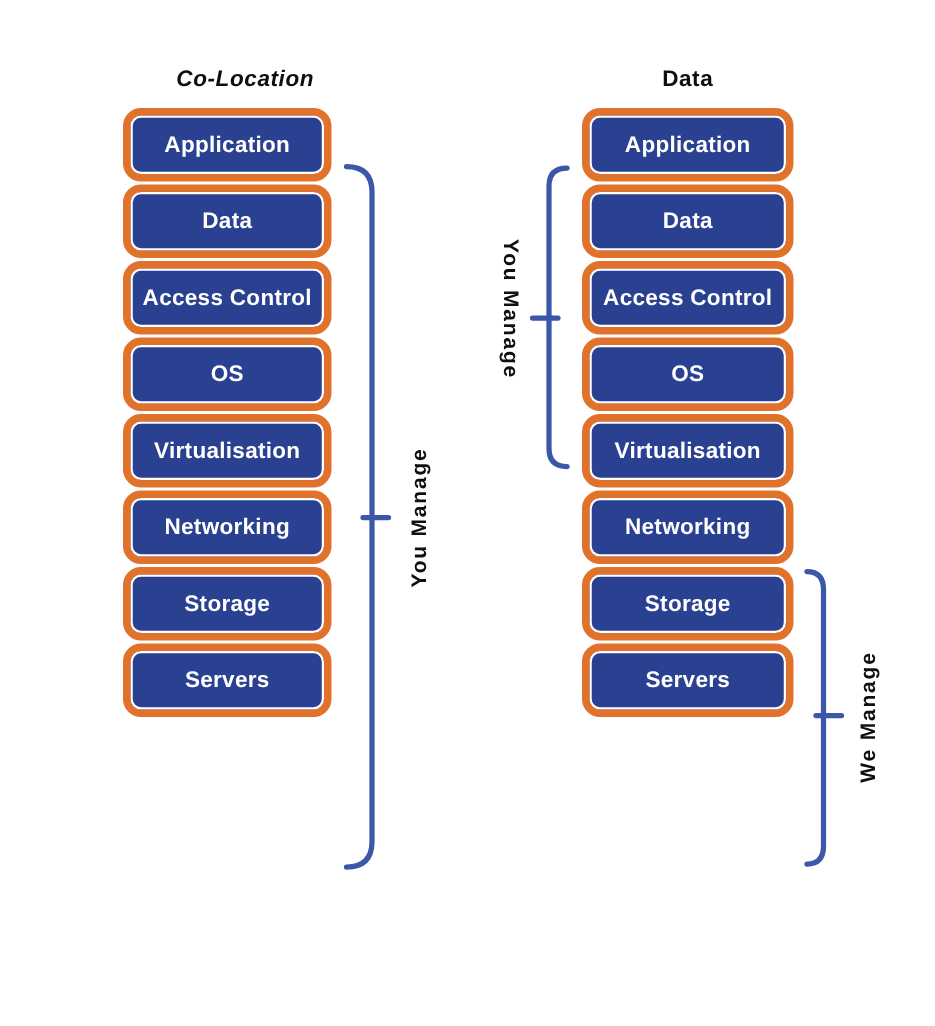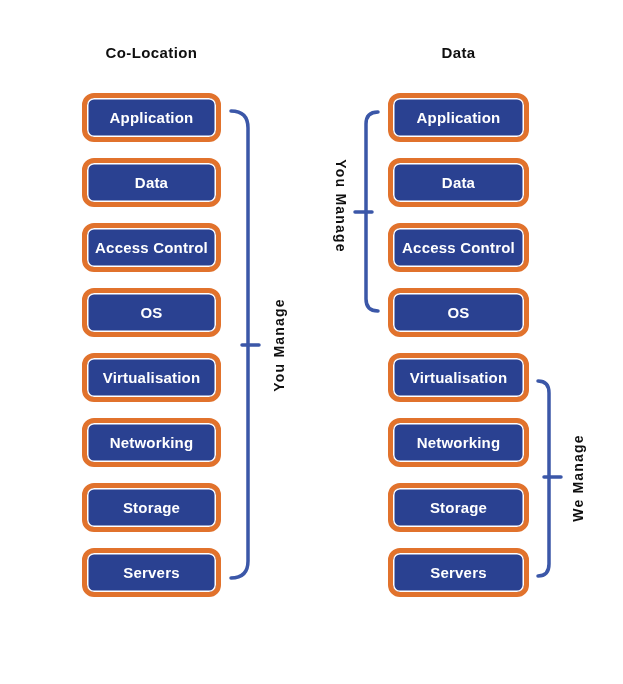--- a/index.html
+++ b/index.html
@@ -18,29 +18,29 @@
   .col-title {
     position: absolute;
     top: 44px;
     height: 18px;
     text-align: center;
     font-size: 15px;
     font-weight: bold;
     color: #0f0f0f;
     letter-spacing: 0.4px;
   }
-  .col-title.left  { left: 82px;  width: 139px; }
+  .col-title.left  { left: 94px;  width: 139px; font-style: italic; }
   .col-title.right { left: 388px; width: 141px; }
 
   .stack {
     position: absolute;
-    top: 93px;
+    top: 72px;
     display: flex;
     flex-direction: column;
-    gap: 16px;
+    gap: 2px;
   }
   .stack.left  { left: 82px;  width: 139px; }
   .stack.right { left: 388px; width: 141px; }
 
   .layer-box {
     box-sizing: border-box;
     height: 49px;
     background: #2a4191;
     background-clip: padding-box;
     border: 5px solid #e1722c;

